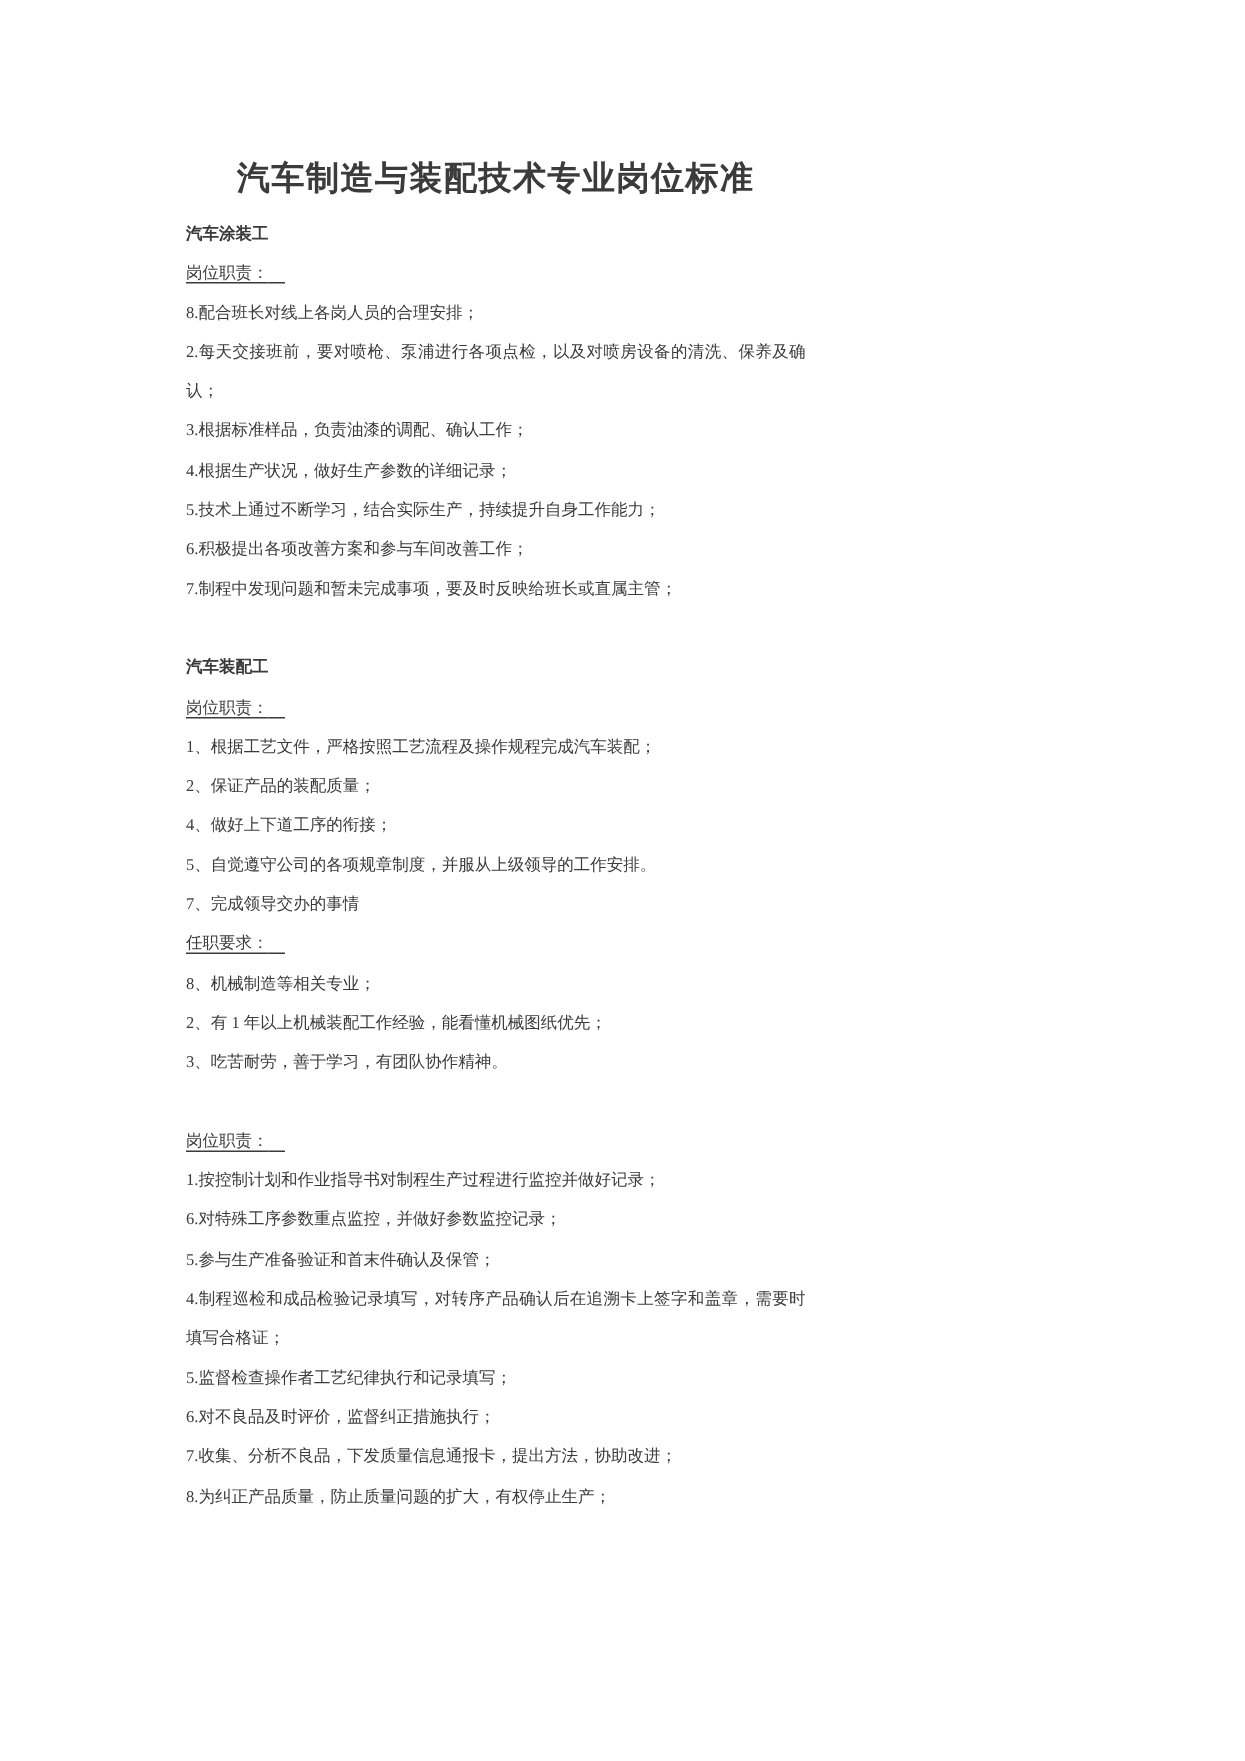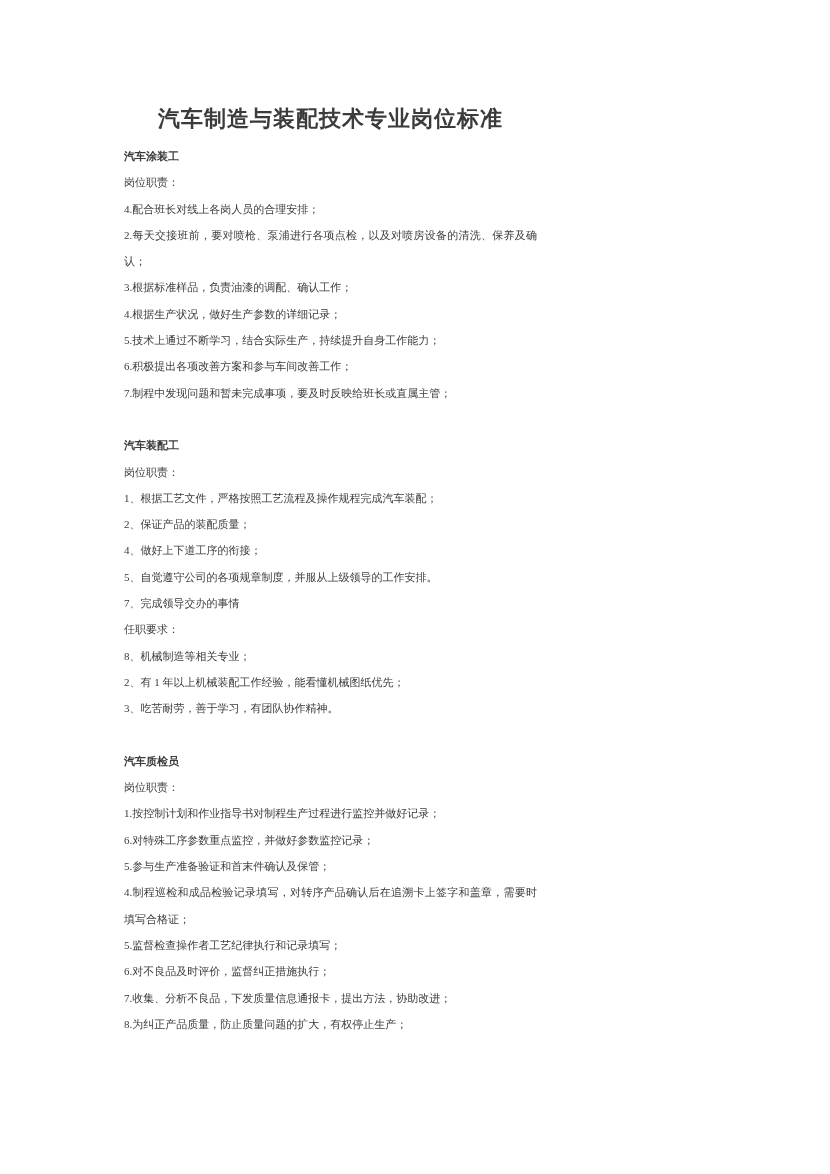--- a/index.html
+++ b/index.html
@@ -39,38 +39,39 @@
   .doc-body p {
     margin: 0;
   }
   .section:not(:first-child) {
     margin-top: 26.3px; 
   }
   p.section-heading {
     font-weight: bold;
   }
   p.block-label {
+    text-decoration: underline;
     text-underline-offset: 3px;
   }
   p.block-label::after {
     
     content: "\3000";
   }
 </style>
 </head>
 <body>
 
 <main class="page">
   <div class="content">
     <h1 class="doc-title">汽车制造与装配技术专业岗位标准</h1>
     <div class="doc-body" id="doc-body">
         <section class="section">
           <p class="section-heading">汽车涂装工</p>
           <p class="block-label">岗位职责：</p>
-          <p class="list-item">4.配合班长对线上各岗人员的合理安排；</p>
+          <p class="list-item">8.配合班长对线上各岗人员的合理安排；</p>
           <p class="list-item">2.每天交接班前，要对喷枪、泵浦进行各项点检，以及对喷房设备的清洗、保养及确认；</p>
           <p class="list-item">3.根据标准样品，负责油漆的调配、确认工作；</p>
           <p class="list-item">4.根据生产状况，做好生产参数的详细记录；</p>
           <p class="list-item">5.技术上通过不断学习，结合实际生产，持续提升自身工作能力；</p>
           <p class="list-item">6.积极提出各项改善方案和参与车间改善工作；</p>
           <p class="list-item">7.制程中发现问题和暂未完成事项，要及时反映给班长或直属主管；</p>
         </section>
         <section class="section">
           <p class="section-heading">汽车装配工</p>
           <p class="block-label">岗位职责：</p>
@@ -78,21 +79,20 @@
           <p class="list-item">2、保证产品的装配质量；</p>
           <p class="list-item">4、做好上下道工序的衔接；</p>
           <p class="list-item">5、自觉遵守公司的各项规章制度，并服从上级领导的工作安排。</p>
           <p class="list-item">7、完成领导交办的事情</p>
           <p class="block-label">任职要求：</p>
           <p class="list-item">8、机械制造等相关专业；</p>
           <p class="list-item">2、有 1 年以上机械装配工作经验，能看懂机械图纸优先；</p>
           <p class="list-item">3、吃苦耐劳，善于学习，有团队协作精神。</p>
         </section>
         <section class="section">
-          <p class="section-heading">汽车质检员</p>
           <p class="block-label">岗位职责：</p>
           <p class="list-item">1.按控制计划和作业指导书对制程生产过程进行监控并做好记录；</p>
           <p class="list-item">6.对特殊工序参数重点监控，并做好参数监控记录；</p>
           <p class="list-item">5.参与生产准备验证和首末件确认及保管；</p>
           <p class="list-item">4.制程巡检和成品检验记录填写，对转序产品确认后在追溯卡上签字和盖章，需要时填写合格证；</p>
           <p class="list-item">5.监督检查操作者工艺纪律执行和记录填写；</p>
           <p class="list-item">6.对不良品及时评价，监督纠正措施执行；</p>
           <p class="list-item">7.收集、分析不良品，下发质量信息通报卡，提出方法，协助改进；</p>
           <p class="list-item">8.为纠正产品质量，防止质量问题的扩大，有权停止生产；</p>
         </section>

